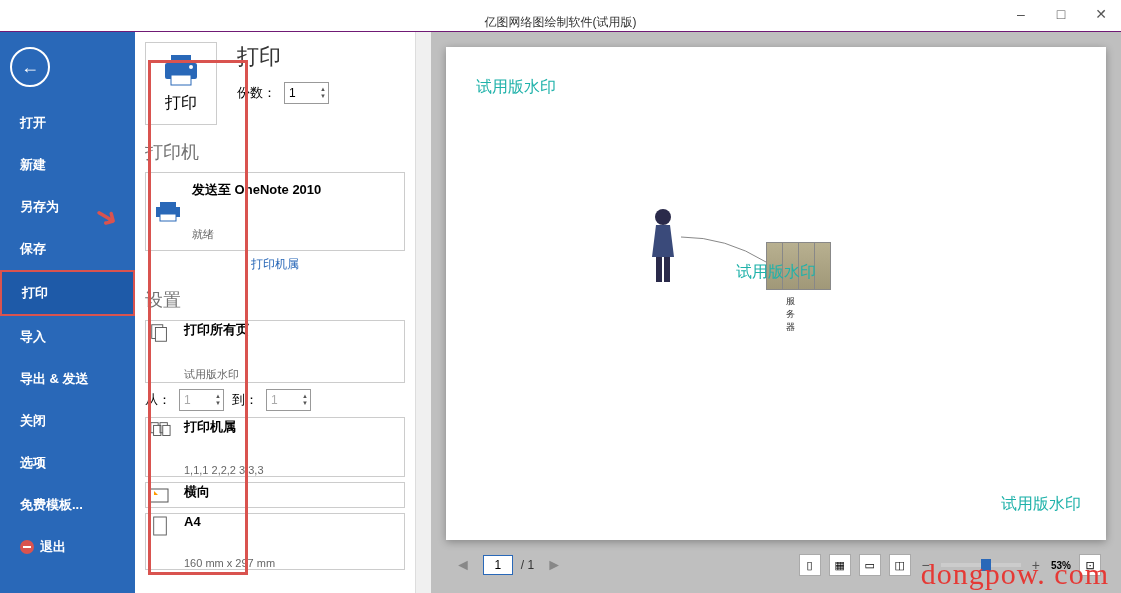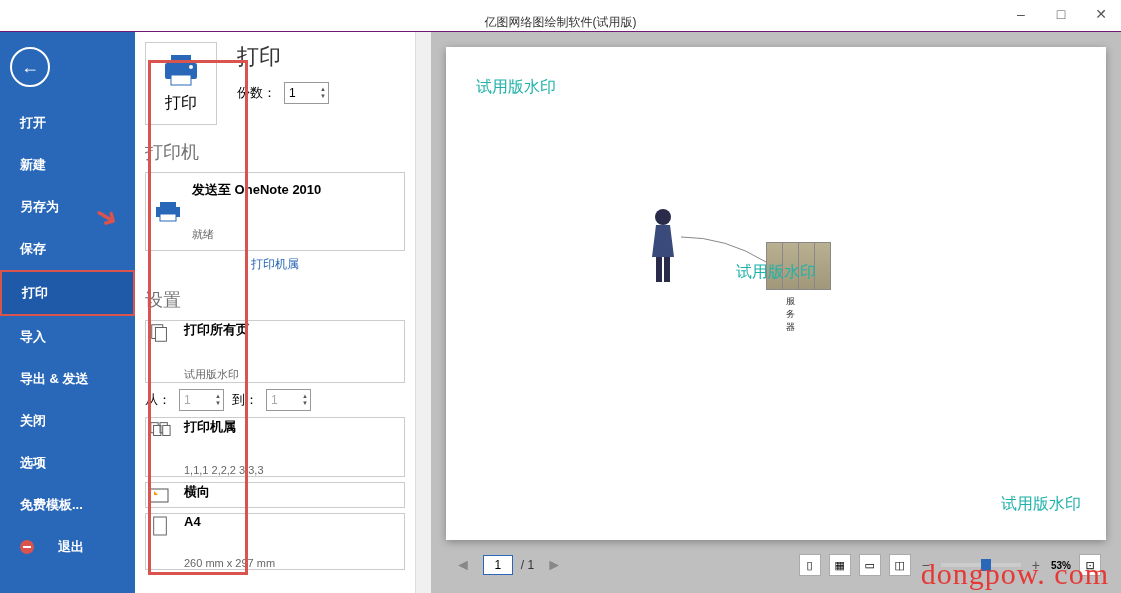--- a/index.html
+++ b/index.html
@@ -11,21 +11,21 @@
     .win-btn { width: 40px; height: 28px; display: flex; align-items: center; justify-content: center; cursor: pointer; font-size: 14px; color: #555; }
     
     .login-link { position: absolute; right: 10px; top: 32px; font-size: 12px; color: #2968b8; cursor: pointer; }
     
     .main { display: flex; height: calc(100% - 30px); }
     
     .sidebar { width: 135px; background: #2968b8; padding-top: 10px; }
     .back-btn { width: 40px; height: 40px; border: 2px solid #fff; border-radius: 50%; margin: 5px 0 15px 10px; display: flex; align-items: center; justify-content: center; cursor: pointer; color: #fff; font-size: 18px; }
     .sidebar-item { padding: 12px 20px; color: #fff; font-size: 13px; cursor: pointer; font-weight: bold; }
     .sidebar-item.active { background: #1e5aa8; border: 2px solid #d9534f; }
-    .sidebar-item.exit { display: flex; align-items: center; gap: 24px; }
+    .sidebar-item.exit { display: flex; align-items: center; gap: 6px; }
     .exit-icon { width: 14px; height: 14px; background: #d9534f; border-radius: 50%; display: inline-flex; align-items: center; justify-content: center; }
     .exit-icon::after { content: ''; width: 8px; height: 2px; background: #fff; }
     
     .arrow-annotation { position: absolute; left: 95px; top: 200px; color: #d9534f; font-size: 28px; transform: rotate(30deg); pointer-events: none; }
     
     .center-panel { width: 280px; background: #fff; padding: 10px; position: relative; overflow-y: auto; }
     .red-box { position: absolute; left: 148px; top: 60px; width: 100px; height: 515px; border: 3px solid #d9534f; pointer-events: none; z-index: 5; }
     .print-btn { display: flex; flex-direction: column; align-items: center; gap: 5px; cursor: pointer; }
     .printer-icon { width: 40px; height: 35px; }
     .print-header { font-size: 22px; color: #333; margin-bottom: 10px; }
@@ -209,21 +209,21 @@
     </div>
 
     <div class="setting-box">
       <div class="small-icon">
           <svg viewBox="0 0 20 24" width="18" height="22">
             <rect x="3" y="2" width="14" height="20" fill="#fff" stroke="#555"></rect>
           </svg>
         </div>
       <div class="setting-text">
         <div class="t">A4</div>
-        <div class="s">260 mm x 297 mm</div>
+        <div class="s">160 mm x 297 mm</div>
       </div>
     </div>
   </div>
 
   <div class="scrollbar-track"></div>
 
   <div class="preview-panel">
     <div class="preview-page">
       <div class="watermark wm1">试用版水印</div>
       <div class="watermark wm2">试用版水印</div>

